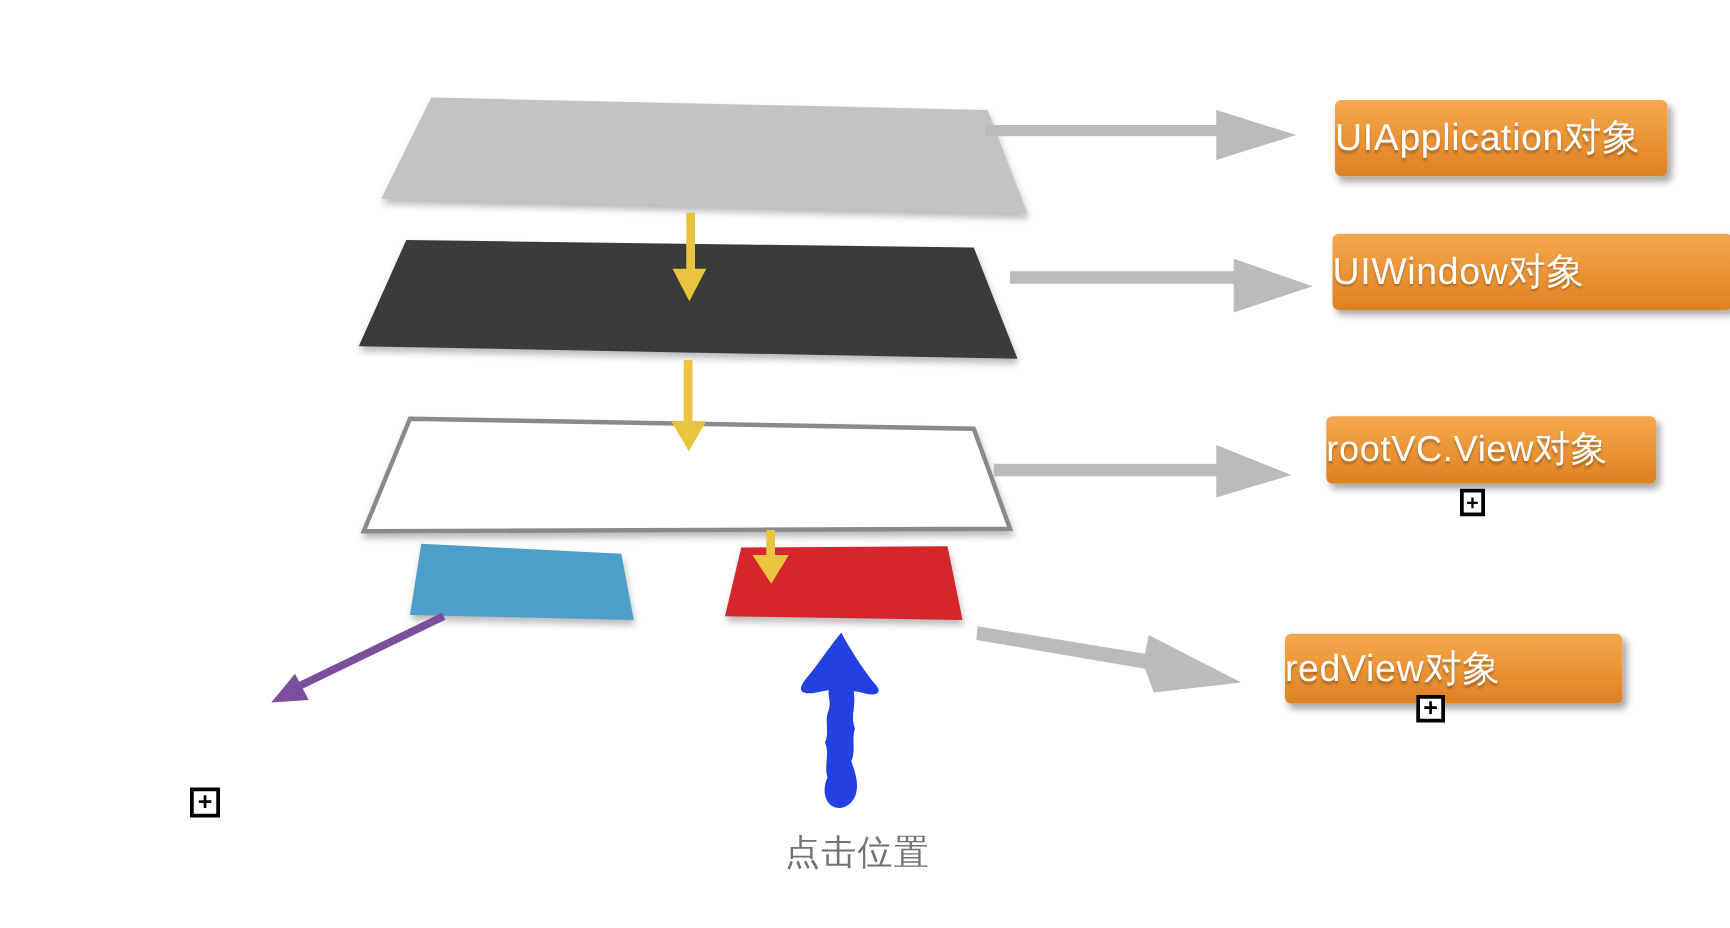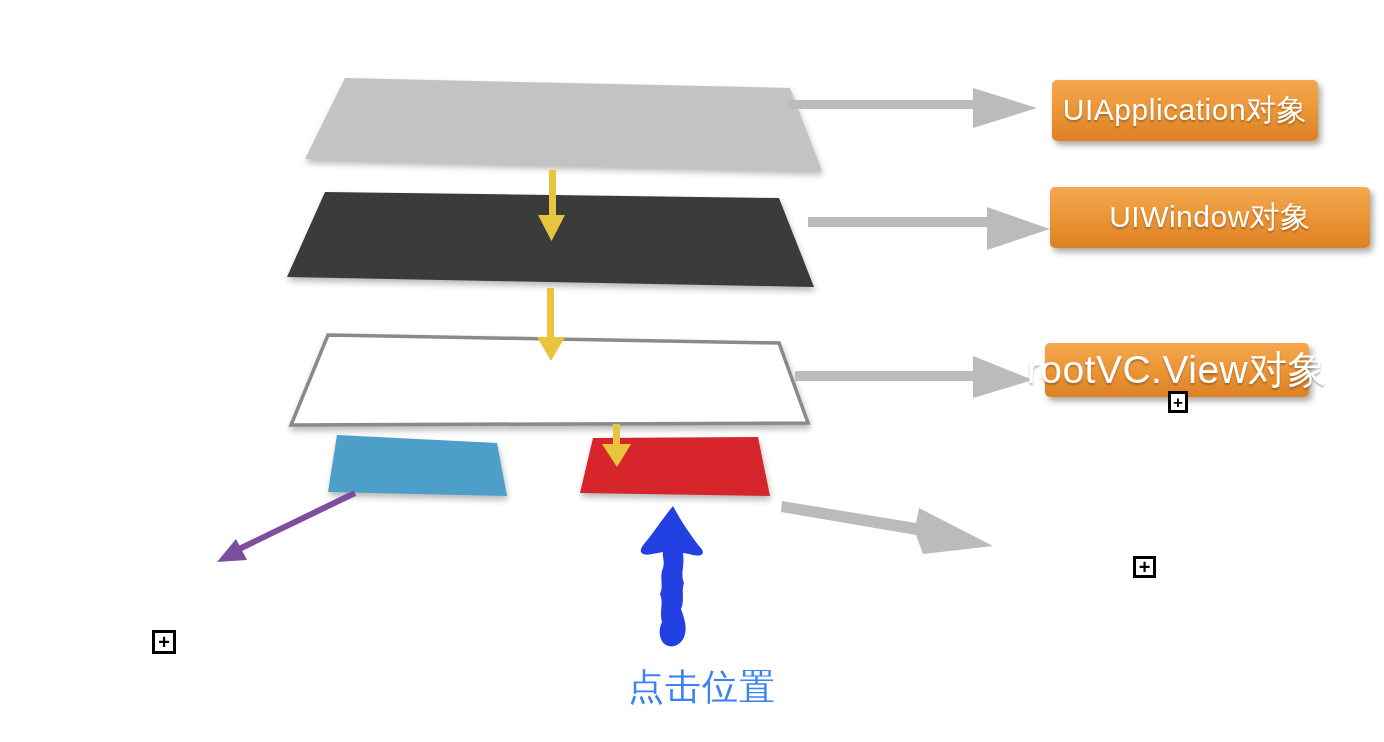--- a/index.html
+++ b/index.html
@@ -3,35 +3,36 @@
 <meta charset="utf-8">
 <style>
   html,body { margin:0; padding:0; background:#ffffff; }
   .stage {
     position:relative; width:1384px; height:742px; background:#ffffff;
     font-family:"Liberation Sans", sans-serif; overflow:hidden;
   }
   .stage svg { position:absolute; left:0; top:0; }
   .layer { filter: drop-shadow(1px 4px 3px rgba(0,0,0,0.28)); }
   .obj-label {
-    position:absolute; display:flex; align-items:center; justify-content:center;
+    position:absolute; display:flex; align-items:center; 
     background:linear-gradient(180deg,#f4a84f 0%,#ea9334 55%,#dd8124 100%);
     border-radius:5px; color:#ffffff; font-size:30px; letter-spacing:0.5px;
     box-shadow:3px 4px 6px rgba(0,0,0,0.35);
     text-shadow:0 2px 2px rgba(0,0,0,0.28);
     white-space:nowrap;
+    margin-left:16px;
   }
   .plus-marker {
     position:absolute; background:#ffffff; border:3px solid #000000;
     display:flex; align-items:center; justify-content:center;
     font-size:20px; font-weight:bold; color:#000000; line-height:1;
     box-sizing:border-box;
   }
   .caption {
-    position:absolute; color:#3b82f6; font-size:36px; letter-spacing:1px;
+    position:absolute; color:#737373; font-size:28px; letter-spacing:1px;
     white-space:nowrap;
   }
 </style>
 </head>
 <body>
 
 <div class="stage">
 
   <svg width="1384" height="742" viewBox="0 0 1384 742">
 
@@ -80,24 +81,27 @@
   </svg>
 
   <div class="obj-label" style="left:1052px; top:80px;  width:266px; height:61px;">
     <span>UIApplication对象</span>
   </div>
 
   <div class="obj-label" style="left:1050px; top:187px; width:320px; height:61px;">
     <span>UIWindow对象</span>
   </div>
 
-  <div class="obj-label" style="left:1045px; top:343px; width:264px; height:54px; font-size:39px;">
+  <div class="obj-label" style="left:1045px; top:333px; width:264px; height:54px; font-size:29px;">
     <span>rootVC.View对象</span>
   </div>
 
+  <div class="obj-label" style="left:1012px; top:507px; width:270px; height:56px;">
+    <span>redView对象</span>
+  </div>
 
 
   <div class="plus-marker" style="left:1168px; top:391px; width:20px; height:22px; font-size:17px;">
     <span>+</span>
   </div>
 
   <div class="plus-marker" style="left:1133px; top:556px; width:23px; height:22px;">
     <span>+</span>
   </div>
 

